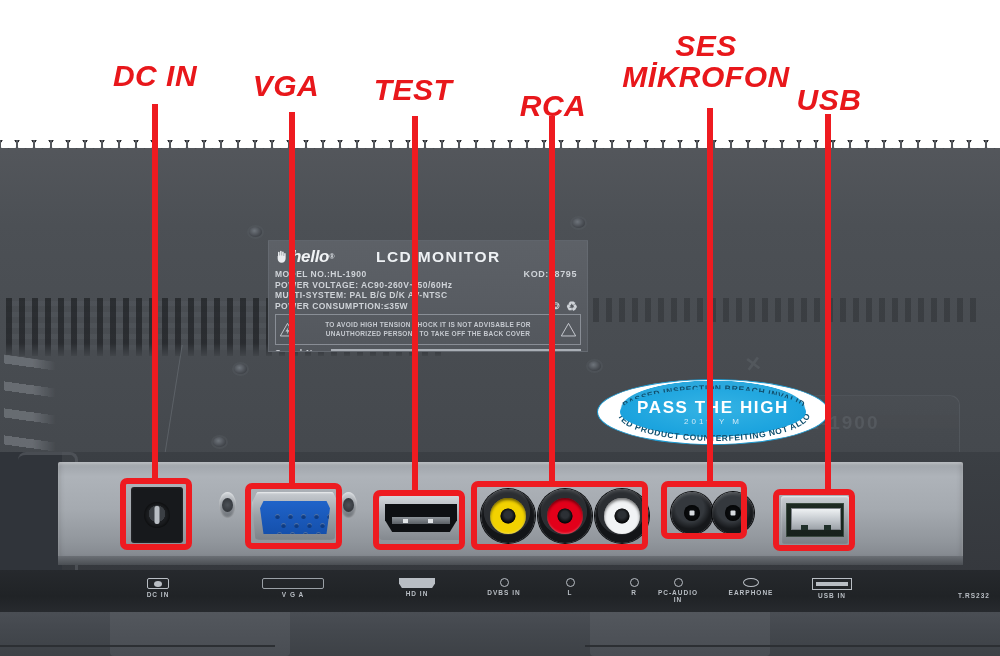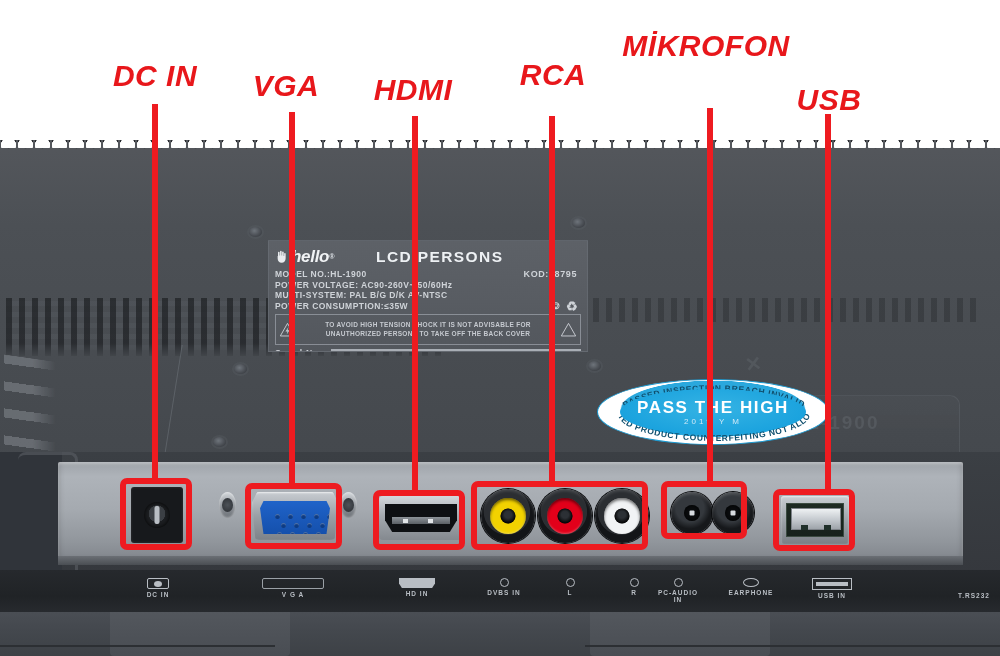--- a/index.html
+++ b/index.html
@@ -342,21 +342,21 @@
   </div>
   <div class="scallop-shade"></div>
   <div class="scallop"></div>
 
   <div class="spec-label">
     <div class="label-head">
       <svg class="hand-icon" viewBox="0 0 24 26">
         <path fill="currentColor" d="M6 12V5a1.6 1.6 0 1 1 3.2 0v6h.9V3a1.6 1.6 0 1 1 3.2 0v8h.9V4.5a1.6 1.6 0 1 1 3.2 0V12h.9V7.5a1.5 1.5 0 1 1 3 0v9c0 5-3 9-8 9s-8-3.6-8-8.4V12z"></path>
       </svg>
       <span class="brand"><span>hello</span><span class="brand-tm">®</span></span>
-      <span class="label-title">LCD PERSONS</span>
+      <span class="label-title">LCD MONITOR</span>
     </div>
 
     <div class="spec-rows">
       <span class="kod">KOD:18795</span>
       <div class="spec-row">MODEL NO.:HL-1900</div>
       <div class="spec-row">POWER VOLTAGE: AC90-260V~,50/60Hz</div>
       <div class="spec-row">MULTI-SYSTEM: PAL B/G  D/K  AV-NTSC</div>
       <div class="spec-row">
         <span class="marks">⎊ ♻</span>
         <span>POWER CONSUMPTION:≤35W</span>
@@ -536,30 +536,31 @@
         <div>DC IN</div>
       </div>
       <div class="leader" style="left: 152px; top: 104px; height: 374px;"></div>
       <div class="hl-box" style="left: 120px; top: 478px; width: 72px; height: 72px;"></div>
       <div class="callout" style="left: 0px; top: 70px; width: 200px; transform: translateX(186px);">
         <div>VGA</div>
       </div>
       <div class="leader" style="left: 289px; top: 112px; height: 371px;"></div>
       <div class="hl-box" style="left: 245px; top: 483px; width: 97px; height: 66px;"></div>
       <div class="callout" style="left: 0px; top: 74px; width: 200px; transform: translateX(313px);">
-        <div>HDMI</div>
+        <div>TEST</div>
       </div>
       <div class="leader" style="left: 412px; top: 116px; height: 374px;"></div>
       <div class="hl-box" style="left: 373px; top: 490px; width: 92px; height: 60px;"></div>
-      <div class="callout" style="left: 0px; top: 59px; width: 200px; transform: translateX(453px);">
+      <div class="callout" style="left: 0px; top: 90px; width: 200px; transform: translateX(453px);">
         <div>RCA</div>
       </div>
       <div class="leader" style="left: 549px; top: 116px; height: 365px;"></div>
       <div class="hl-box" style="left: 471px; top: 481px; width: 177px; height: 69px;"></div>
       <div class="callout" style="left: 0px; top: 30px; width: 200px; transform: translateX(606px);">
+        <div>SES</div>
         <div>MİKROFON</div>
       </div>
       <div class="leader" style="left: 707px; top: 108px; height: 373px;"></div>
       <div class="hl-box" style="left: 661px; top: 481px; width: 86px; height: 58px;"></div>
       <div class="callout" style="left: 0px; top: 84px; width: 200px; transform: translateX(729px);">
         <div>USB</div>
       </div>
       <div class="leader" style="left: 825px; top: 114px; height: 375px;"></div>
       <div class="hl-box" style="left: 773px; top: 489px; width: 82px; height: 62px;"></div>
     </div>

